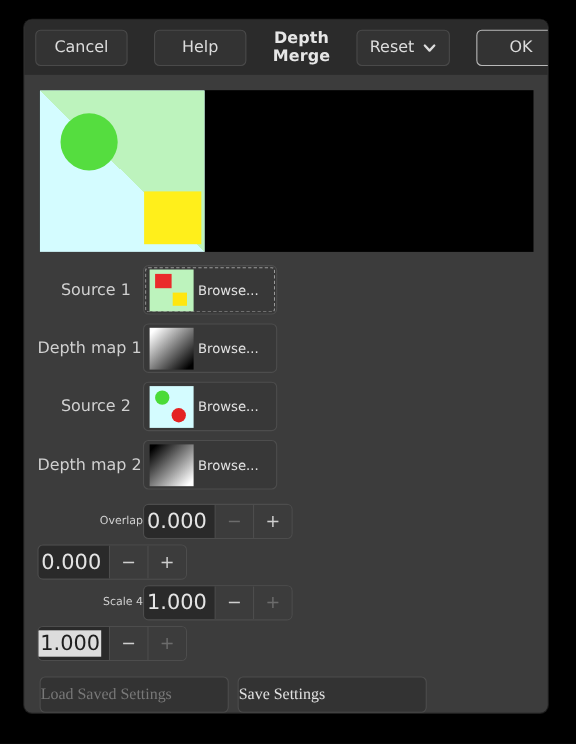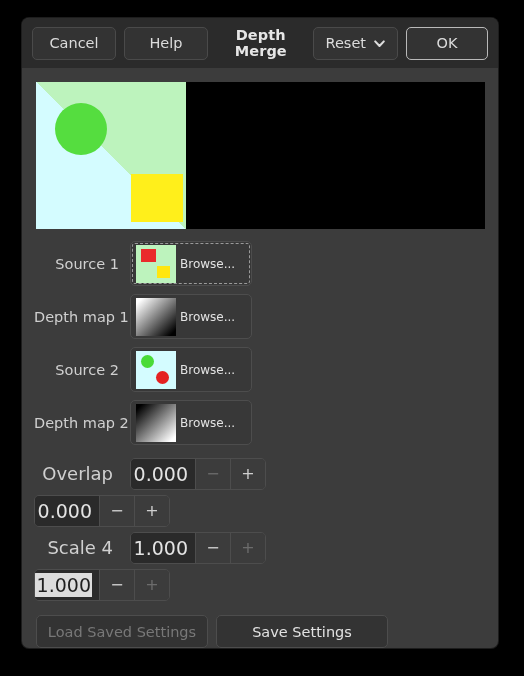--- a/index.html
+++ b/index.html
@@ -21,21 +21,21 @@
     overflow: hidden;
     box-shadow: 0 0 0 1px #1d1d1d;
   }
   .titlebar {
     height: 50px;
     background: #2b2b2b;
     display: flex;
     align-items: center;
     padding: 0 10px;
     box-sizing: border-box;
-    gap: 8px;
+    gap: 24px;
   }
   .tb-btn {
     background: #333333;
     border: 1px solid #4a4a4a;
     border-radius: 5px;
     color: #dcdcdc;
     font-size: 14.5px;
     height: 33px;
     padding: 0 14px;
     display: flex;
@@ -157,22 +157,22 @@
   .spins { margin-top: 6px; }
   .spin-row {
     display: flex;
     align-items: center;
     height: 37px;
   }
   .spin-label {
     width: 96px;
     text-align: right;
     color: #d0d0d0;
-    font-size: 18px;
-    padding-right: 17px;
+    font-size: 10px;
+    padding-right: 0;
     box-sizing: border-box;
     white-space: nowrap;
   }
   .spinner {
     display: flex;
     align-items: stretch;
     height: 30px;
     border: 1px solid #4d4d4d;
     border-radius: 5px;
     overflow: hidden;
@@ -217,24 +217,25 @@
   }
   .bot-btn {
     height: 33px;
     border: 1px solid #4d4d4d;
     border-radius: 5px;
     background: #333333;
     color: #e2e2e2;
     font-size: 14.5px;
     display: flex;
     align-items: center;
-    justify-content: center;
+    justify-content: flex-start;
     cursor: pointer;
     box-sizing: border-box;
     white-space: nowrap;
+    font-family: Liberation Serif, serif;
   }
   .bot-btn.disabled { color: #787878; cursor: default; }
   #load-saved { width: 172px; }
   #save-settings { width: 172px; }
 </style>
 </head>
 <body>
 
 <div id="root">
   <div class="dialog">

